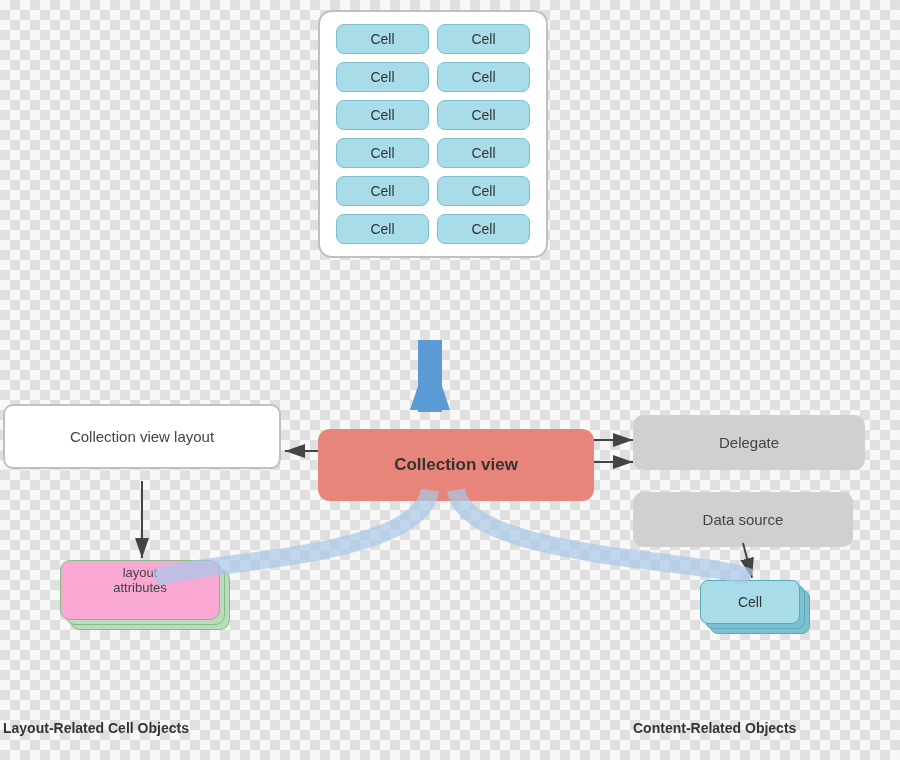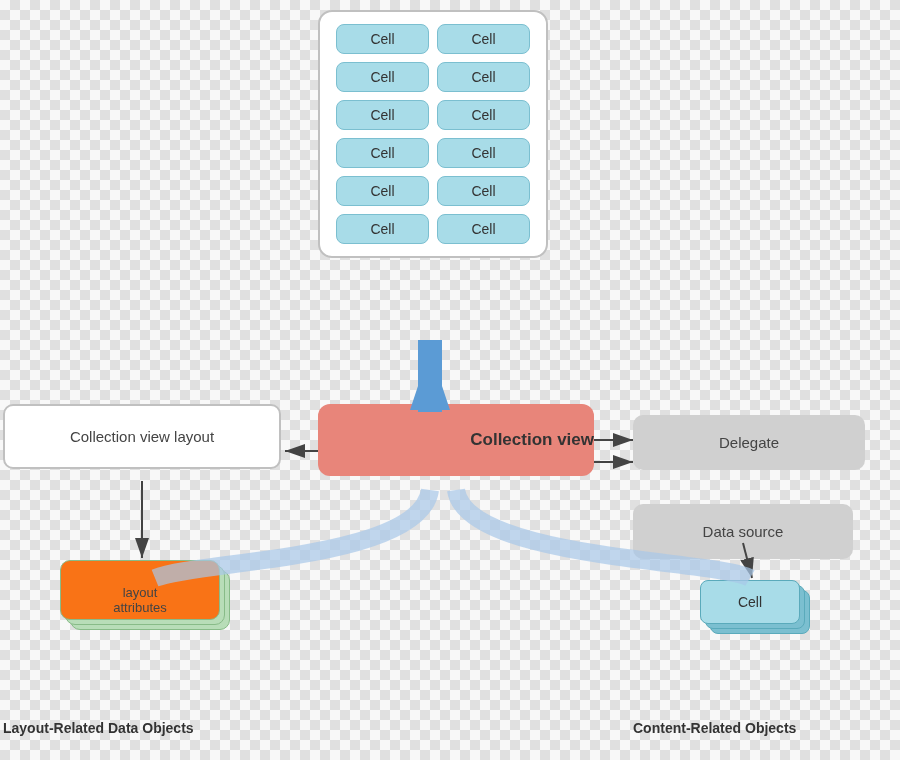--- a/index.html
+++ b/index.html
@@ -50,29 +50,28 @@
       display: flex;
       align-items: center;
       justify-content: center;
       font-size: 15px;
       font-weight: 500;
       text-align: center;
     }
 
     .collection-view-box {
       left: 318px;
-      top: 404px;
+      top: 429px;
       width: 276px;
       height: 72px;
       background: #e8857a;
       color: #333;
       border-radius: 12px;
       font-size: 17px;
       font-weight: 600;
-      justify-content: flex-end;
     }
 
     .layout-box {
       left: 3px;
       top: 404px;
       width: 278px;
       height: 65px;
       background: white;
       border: 2px solid #c0c0c0;
       color: #444;
@@ -86,21 +85,21 @@
       width: 232px;
       height: 55px;
       background: #d0d0d0;
       color: #444;
       font-size: 15px;
       border-radius: 10px;
     }
 
     .datasource-box {
       left: 633px;
-      top: 504px;
+      top: 492px;
       width: 220px;
       height: 55px;
       background: #d0d0d0;
       color: #444;
       font-size: 15px;
       border-radius: 10px;
     }
 
     
     .stacked-container {
@@ -127,25 +126,25 @@
       background: #b8ddb8;
       border: 1.5px solid #88bb88;
       border-radius: 10px;
     }
     .stack-front {
       position: absolute;
       top: 0;
       left: 0;
       width: 160px;
       height: 60px;
-      background: #f97316;
+      background: #f9a8d4;
       border: 1.5px solid #88bb88;
       border-radius: 10px;
       display: flex;
-      align-items: flex-end;
+      align-items: flex-start;
       justify-content: center;
       font-size: 13px;
       color: #444;
       text-align: center;
       padding: 4px;
     }
 
     
     .cell-stacked-container {
       position: absolute;
@@ -249,21 +248,21 @@
 </div>
 
 <div class="cell-stacked-container">
   <div class="cell-stack-back2"></div>
   <div class="cell-stack-back1"></div>
   <div class="cell-stack-front">
     <span>Cell</span>
   </div>
 </div>
 
-<div class="bottom-label" style="left:3px; top:720px;">Layout-Related Data Objects</div>
+<div class="bottom-label" style="left:3px; top:720px;">Layout-Related Cell Objects</div>
 <div class="bottom-label" style="left:633px; top:720px;text-align:right;">Content-Related Objects</div>
 
 <svg class="arrows-svg" xmlns="http://www.w3.org/2000/svg">
   <defs>
     <marker id="arrowhead-dark" markerWidth="10" markerHeight="7" refX="10" refY="3.5" orient="auto">
       <polygon points="0 0, 10 3.5, 0 7" fill="#444"></polygon>
     </marker>
     <marker id="arrowhead-blue" markerWidth="12" markerHeight="9" refX="10" refY="4.5" orient="auto">
       <polygon points="0 0, 12 4.5, 0 9" fill="#5b9bd5"></polygon>
     </marker>

